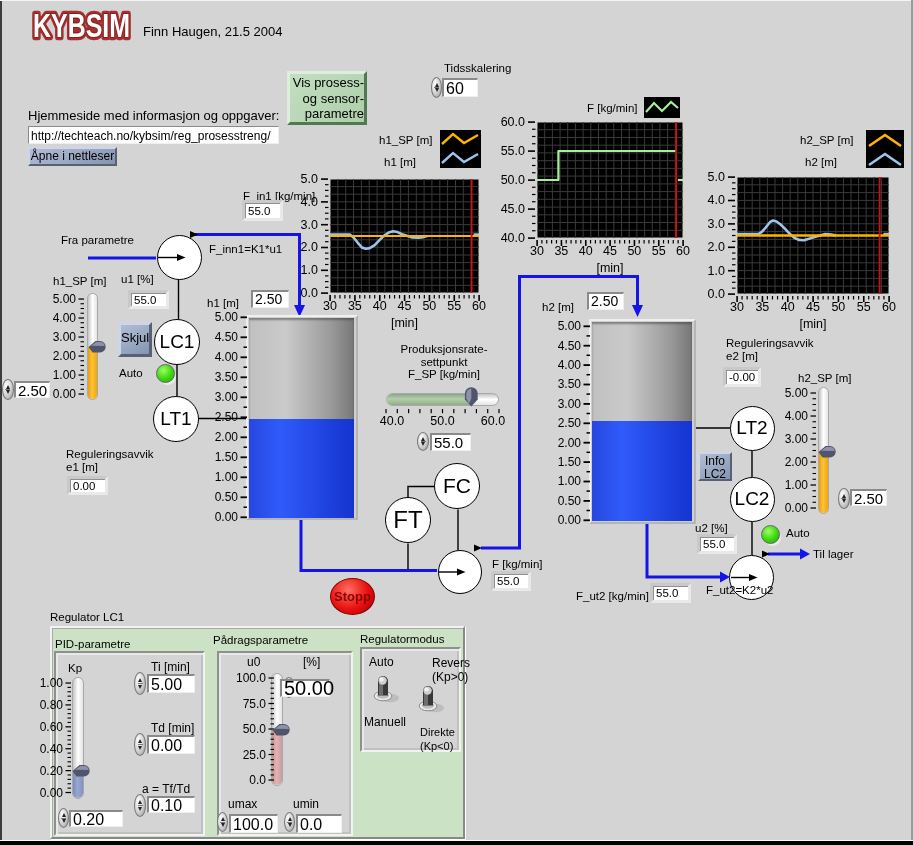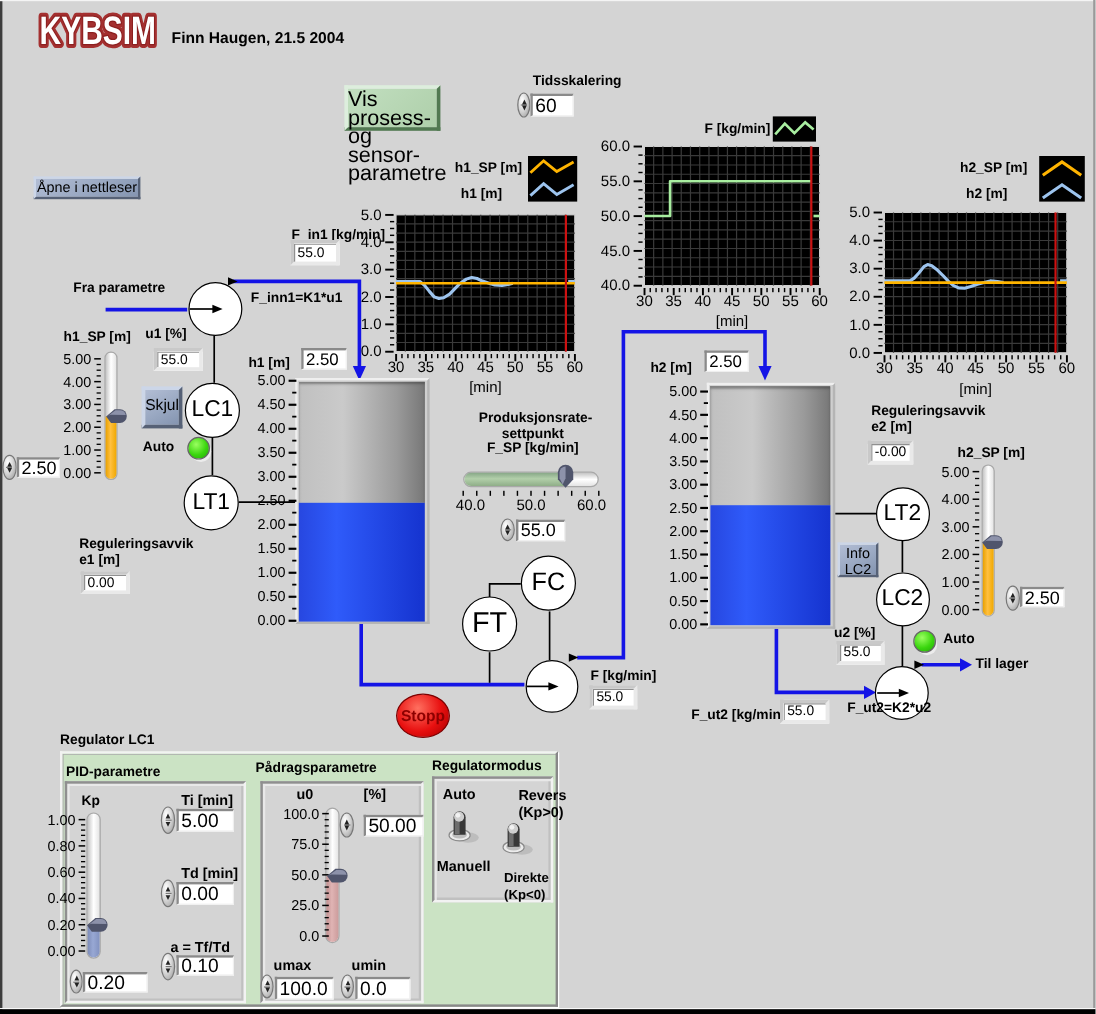--- a/index.html
+++ b/index.html
@@ -1,17 +1,17 @@
 <!DOCTYPE html>
 <html><head><meta charset="utf-8">
 <style>
 html,body{margin:0;padding:0;}
 #root{position:relative;width:913px;height:845px;background:#d4d4d4;overflow:hidden;
   font-family:"Liberation Sans",sans-serif;color:#000;}
-.lbl{position:absolute;font-size:11.5px;line-height:12.5px;white-space:nowrap;font-weight:bold;}
+.lbl{position:absolute;font-size:11.5px;line-height:12.5px;white-space:nowrap;}
 .fld{position:absolute;background:#fff;border-top:2px solid #8a8a8a;border-left:2px solid #8a8a8a;
   border-right:1px solid #efefef;border-bottom:1px solid #efefef;
   font-size:15px;line-height:15px;padding:0 0 0 2px;white-space:nowrap;box-sizing:border-box;display:flex;align-items:center;}
 .fldS{position:absolute;background:#fff;border:3.5px solid;border-color:#c9c9c9 #e9e9e9 #e9e9e9 #c9c9c9;
   box-shadow:inset 1px 1px 0 #909090;font-size:11.5px;line-height:12px;padding:0 0 0 3px;
   white-space:nowrap;box-sizing:border-box;display:flex;align-items:center;}
 .circ{position:absolute;border-radius:50%;background:#fff;border:1.4px solid #000;
   display:flex;align-items:center;justify-content:center;font-size:19px;box-sizing:border-box;}
 .spin{position:absolute;border-radius:50%;
   background:radial-gradient(ellipse at 35% 30%,#ffffff,#d8d8d8 45%,#9a9a9a 95%);
@@ -30,24 +30,26 @@
 svg text{font-family:"Liberation Sans",sans-serif;}
 </style></head>
 <body>
 <div id="root">
 
 <svg style="left:28px;top:4px;width:120px;height:42px">
   <text x="5" y="33" font-size="33" font-weight="bold" textLength="97" lengthAdjust="spacingAndGlyphs" fill="#ffffff" stroke="#a43030" stroke-width="6.5" stroke-linejoin="round" paint-order="stroke">KYBSIM</text>
   <text x="5" y="33" font-size="33" font-weight="bold" textLength="97" lengthAdjust="spacingAndGlyphs" fill="#ffffff" stroke="#8c2020" stroke-width="2.2" stroke-linejoin="round" paint-order="stroke">KYBSIM</text>
 </svg>
 <div class="lbl" style="left:143px;top:26px;font-size:13px">Finn Haugen, 21.5 2004</div>
+<div class="lbl" style="left:28px;top:110px;font-size:13px">Hjemmeside med informasjon og oppgaver:</div>
+<div class="fld" style="left:28px;top:126px;width:251px;height:18px;font-size:12px;border-top-width:1px;border-left-width:1px;padding-top:3px">http://techteach.no/kybsim/reg_prosesstreng/</div>
 <div class="btn" style="left:28px;top:147px;width:89px;height:19px;font-size:12px;line-height:14px">Åpne i nettleser</div>
-<div style="position:absolute;left:287px;top:71px;width:80px;height:38px;box-sizing:border-box;text-align:left;
+<div style="position:absolute;left:287px;top:71px;width:80px;height:54px;box-sizing:border-box;text-align:right;
   border-top:3px solid #ddeedd;border-left:3px solid #ddeedd;border-bottom:3px solid #517951;border-right:3px solid #517951;
-  background:linear-gradient(135deg,#c2dfc0,#aecfaa);font-size:18px;line-height:15.5px;padding-top:1px">Vis prosess-<br>og sensor-<br>parametre</div>
+  background:linear-gradient(135deg,#c2dfc0,#aecfaa);font-size:13px;line-height:15.5px;padding-top:1px">Vis prosess-<br>og sensor-<br>parametre</div>
 <div class="lbl" style="left:444px;top:62px">Tidsskalering</div>
 <div class="spin" style="left:431px;top:77px;width:11px;height:21px">
       <i class="u"></i>
       <i class="d"></i>
     </div>
 <div class="fld" style="left:442px;top:78px;width:36px;height:19px;font-size:16px">60</div>
 <svg style="left:285px;top:171px;width:209px;height:179px" viewBox="285 171 209 179">
 <rect x="330" y="179" width="149" height="114" fill="#000" stroke="#cfcfcf" stroke-width="1"></rect>
 <path d="M337.8 179V293 M345.7 179V293 M353.5 179V293 M361.4 179V293 M369.2 179V293 M377.1 179V293 M384.9 179V293 M392.7 179V293 M400.6 179V293 M408.4 179V293 M416.3 179V293 M424.1 179V293 M431.9 179V293 M439.8 179V293 M447.6 179V293 M455.5 179V293 M463.3 179V293 M471.2 179V293 M330 186.6H479 M330 194.2H479 M330 201.8H479 M330 209.4H479 M330 217.0H479 M330 224.6H479 M330 232.2H479 M330 239.8H479 M330 247.4H479 M330 255.0H479 M330 262.6H479 M330 270.2H479 M330 277.8H479 M330 285.4H479" stroke="#3a3a3a" stroke-width="1" fill="none"></path>
 <text x="318" y="183.0" font-size="12.5" text-anchor="end">5.0</text>
@@ -664,21 +666,21 @@
 <rect x="268.5" y="779.4" width="5.5" height="1.25" fill="#000"></rect>
 </svg>
 <svg style="left:271.5px;top:723.0px;width:20px;height:13px" viewBox="0 0 20 13">
 <path d="M0.5 7 L7.5 1 H12 a5.7 5.7 0 0 1 5.7 5.7 v0 a5.7 5.7 0 0 1 -5.7 5.7 H4.5 Z" fill="#50556c"></path>
 <path d="M2.2 6.4 L8.2 1.9 H12 a4.9 4.9 0 0 1 4.8 4 L4.2 5.7 Z" fill="#8d92aa"></path>
 </svg>
 <div class="spin" style="left:283px;top:677px;width:12px;height:21px">
       <i class="u"></i>
       <i class="d"></i>
     </div>
-<div class="fld" style="left:303px;top:679px;width:50px;height:18px;font-size:16px">50.00</div>
+<div class="fld" style="left:280px;top:679px;width:50px;height:18px;font-size:20px">50.00</div>
 <div class="lbl" style="left:228px;top:798px;font-size:12px">umax</div>
 <div class="lbl" style="left:293px;top:798px;font-size:12px">umin</div>
 <div class="spin" style="left:217px;top:812px;width:11px;height:20px">
       <i class="u"></i>
       <i class="d"></i>
     </div>
 <div class="fld" style="left:229px;top:814px;width:49px;height:19px;font-size:16px">100.0</div>
 <div class="spin" style="left:284px;top:812px;width:11px;height:20px">
       <i class="u"></i>
       <i class="d"></i>

